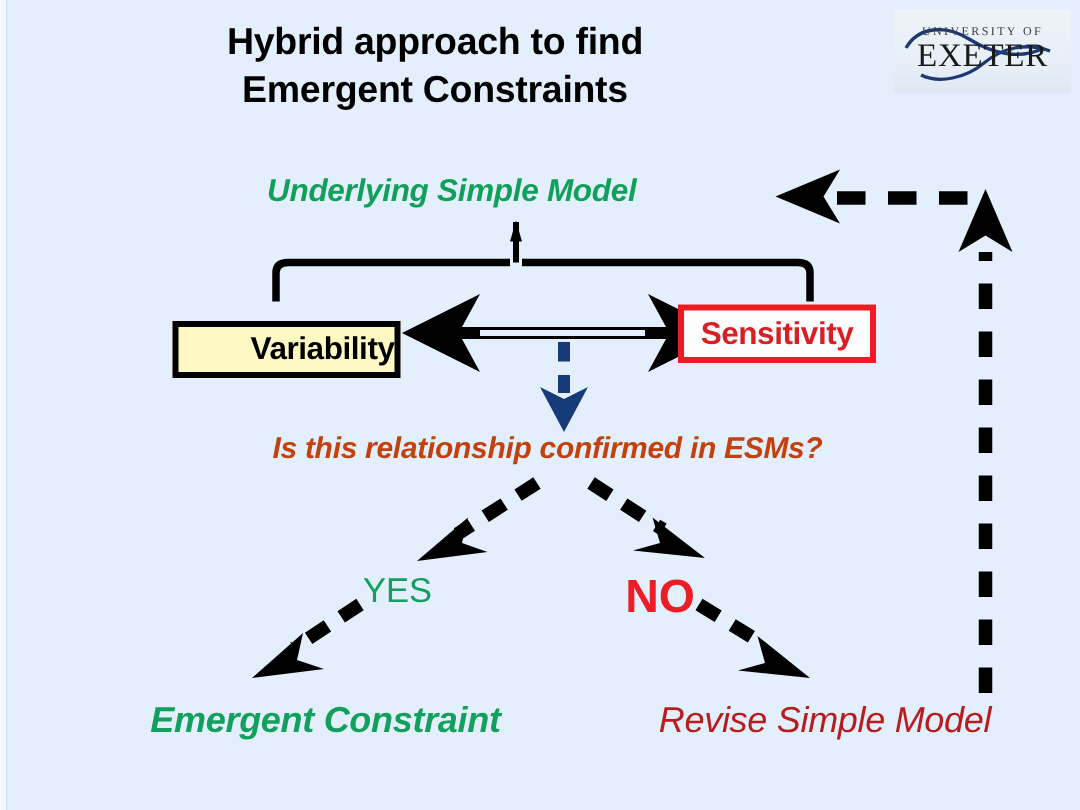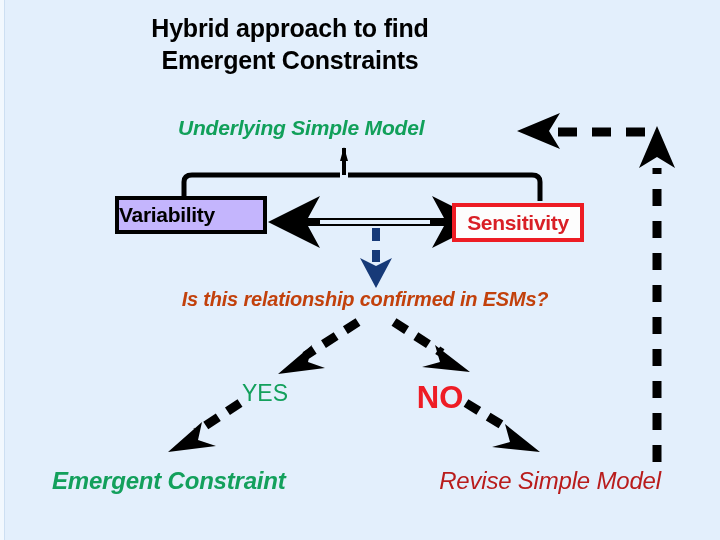--- a/index.html
+++ b/index.html
@@ -66,28 +66,28 @@
   #fdt-label {
     left: 300px; top: 181px;
     width: 100px;
     text-align: center;
     font-size: 22px;
     font-weight: bold;
     color: #0aa355;
   }
 
   #variability-box {
-    left: 115px; top: 196px;
+    left: 115px; top: 214px;
     width: 152px; height: 38px;
-    background: #c4b5fd;
+    background: #fef9c3;
     border: 4px solid #000000;
     box-sizing: border-box;
     display: flex;
     align-items: center;
-    justify-content: flex-start;
+    justify-content: flex-end;
   }
   #variability-label {
     font-size: 21px;
     font-weight: bold;
     color: #000000;
     letter-spacing: -0.3px;
   }
 
   #sensitivity-box {
     position: absolute;
@@ -131,21 +131,21 @@
     width: 90px;
     text-align: center;
     font-size: 31px;
     font-weight: bold;
     color: #ee1c25;
   }
 
   #emergent-constraint {
     left: 52px; top: 467px;
     width: 330px;
-    text-align: left;
+    text-align: center;
     font-size: 24px;
     font-weight: bold;
     font-style: italic;
     color: #13a05c;
     letter-spacing: -0.2px;
   }
   #revise-simple-model {
     left: 395px; top: 467px;
     width: 310px;
     text-align: center;
@@ -207,20 +207,29 @@
       <line x1="657" y1="462" x2="657" y2="168" stroke="#000000" stroke-width="9" stroke-dasharray="17,15"></line>
       <polygon fill="#000000" points="657,126 639,168 657,157 675,168"></polygon>
       <line x1="645" y1="132" x2="546" y2="132" stroke="#000000" stroke-width="9" stroke-dasharray="19,15"></line>
       <polygon fill="#000000" points="517,131 560,113 549,131 560,149"></polygon>
     </g>
   </svg>
 
   <div class="txt" id="slide-title">Hybrid approach to find
 Emergent Constraints</div>
 
+  <div id="exeter-logo">
+    <svg width="118" height="56" viewBox="0 0 118 56" xmlns="http://www.w3.org/2000/svg">
+
+      <path d="M8,26 C16,12 34,10 50,20 C66,30 84,34 100,26" fill="none" stroke="#1b3a73" stroke-width="2.2"></path>
+      <path d="M18,44 C30,50 48,46 60,36 C72,26 88,22 104,28" fill="none" stroke="#1b3a73" stroke-width="2.2"></path>
+      <text x="59" y="17" text-anchor="middle" font-family="'Liberation Serif', serif" font-size="8" letter-spacing="1.6" fill="#3a3a3a">UNIVERSITY OF</text>
+      <text x="59" y="38" text-anchor="middle" font-family="'Liberation Serif', serif" font-size="22" letter-spacing="0.5" fill="#1a1a1a">EXETER</text>
+    </svg>
+  </div>
 
   <div class="txt" id="underlying-simple-model">Underlying Simple Model</div>
 
 
   <div class="txt" id="variability-box">
     <span id="variability-label">Variability</span>
   </div>
 
   <div id="sensitivity-box">
     <span id="sensitivity-label">Sensitivity</span>

